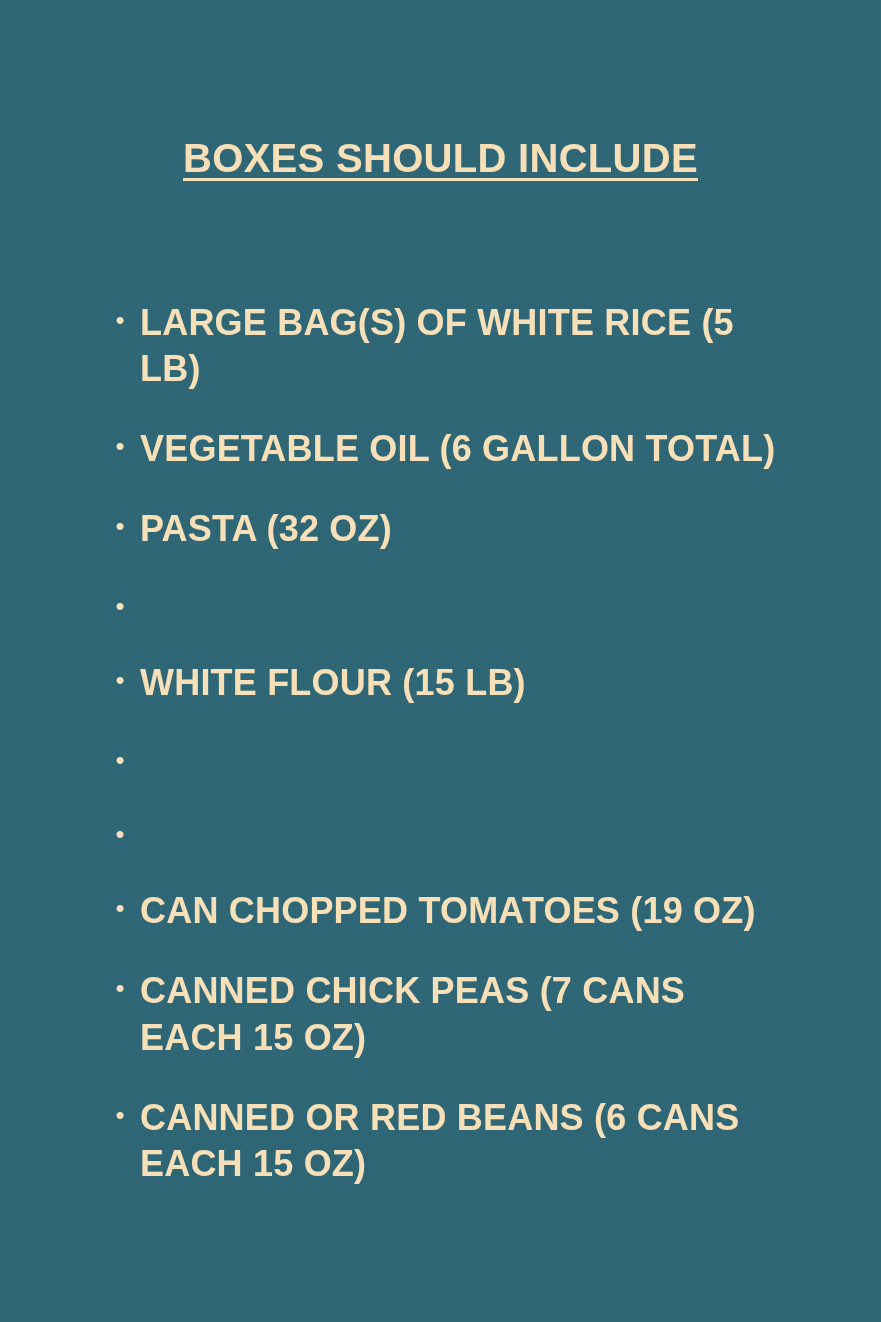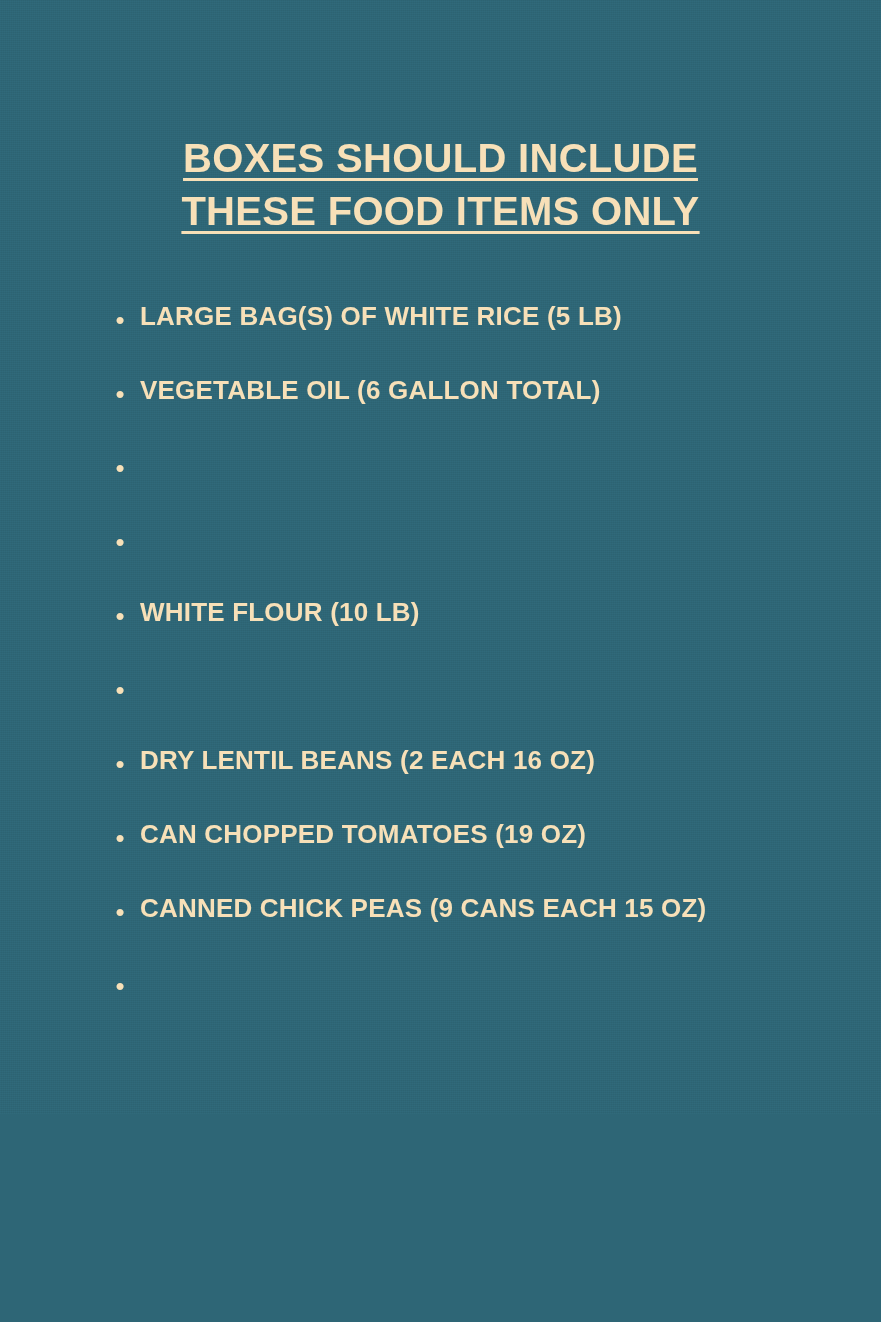--- a/index.html
+++ b/index.html
@@ -69,72 +69,72 @@
   .bullet {
     color: #f7e0b8;
     font-size: 26px;
     line-height: 40px;
     width: 40px;
     flex: 0 0 40px;
     text-align: center;
   }
   .item-text {
     color: #f7e0b8;
-    font-size: 26px;
+    font-size: 36px;
     font-weight: bold;
     line-height: 1.28;
     letter-spacing: 0.2px;
     flex: 1 1 auto;
     max-width: 640px;
   }
 </style>
 </head>
 <body>
 
 <div class="page">
 
   <div class="texture"></div>
 
   <h1 class="title">
     <span class="line">BOXES SHOULD INCLUDE</span><br>
-    <span class="line">THESE FOOD ITEMS ONLY</span>
   </h1>
 
   <ul class="list">
     <li class="item">
       <span class="bullet">•</span>
       <span class="item-text">LARGE BAG(S) OF WHITE RICE (5 LB)</span>
     </li>
     <li class="item">
       <span class="bullet">•</span>
       <span class="item-text">VEGETABLE OIL (6 GALLON TOTAL)</span>
     </li>
     <li class="item">
       <span class="bullet">•</span>
+      <span class="item-text">PASTA (32 OZ)</span>
     </li>
     <li class="item">
       <span class="bullet">•</span>
     </li>
     <li class="item">
       <span class="bullet">•</span>
-      <span class="item-text">WHITE FLOUR (10 LB)</span>
+      <span class="item-text">WHITE FLOUR (15 LB)</span>
     </li>
     <li class="item">
       <span class="bullet">•</span>
     </li>
     <li class="item">
       <span class="bullet">•</span>
-      <span class="item-text">DRY LENTIL BEANS (2 EACH 16 OZ)</span>
     </li>
     <li class="item">
       <span class="bullet">•</span>
       <span class="item-text">CAN CHOPPED TOMATOES (19 OZ)</span>
     </li>
     <li class="item">
       <span class="bullet">•</span>
-      <span class="item-text">CANNED CHICK PEAS (9 CANS EACH 15 OZ)</span>
+      <span class="item-text">CANNED CHICK PEAS (7 CANS EACH 15 OZ)</span>
     </li>
     <li class="item">
       <span class="bullet">•</span>
+      <span class="item-text">CANNED OR RED BEANS (6 CANS EACH 15 OZ)</span>
     </li>
   </ul>
 
 </div>
 
 </body></html>

